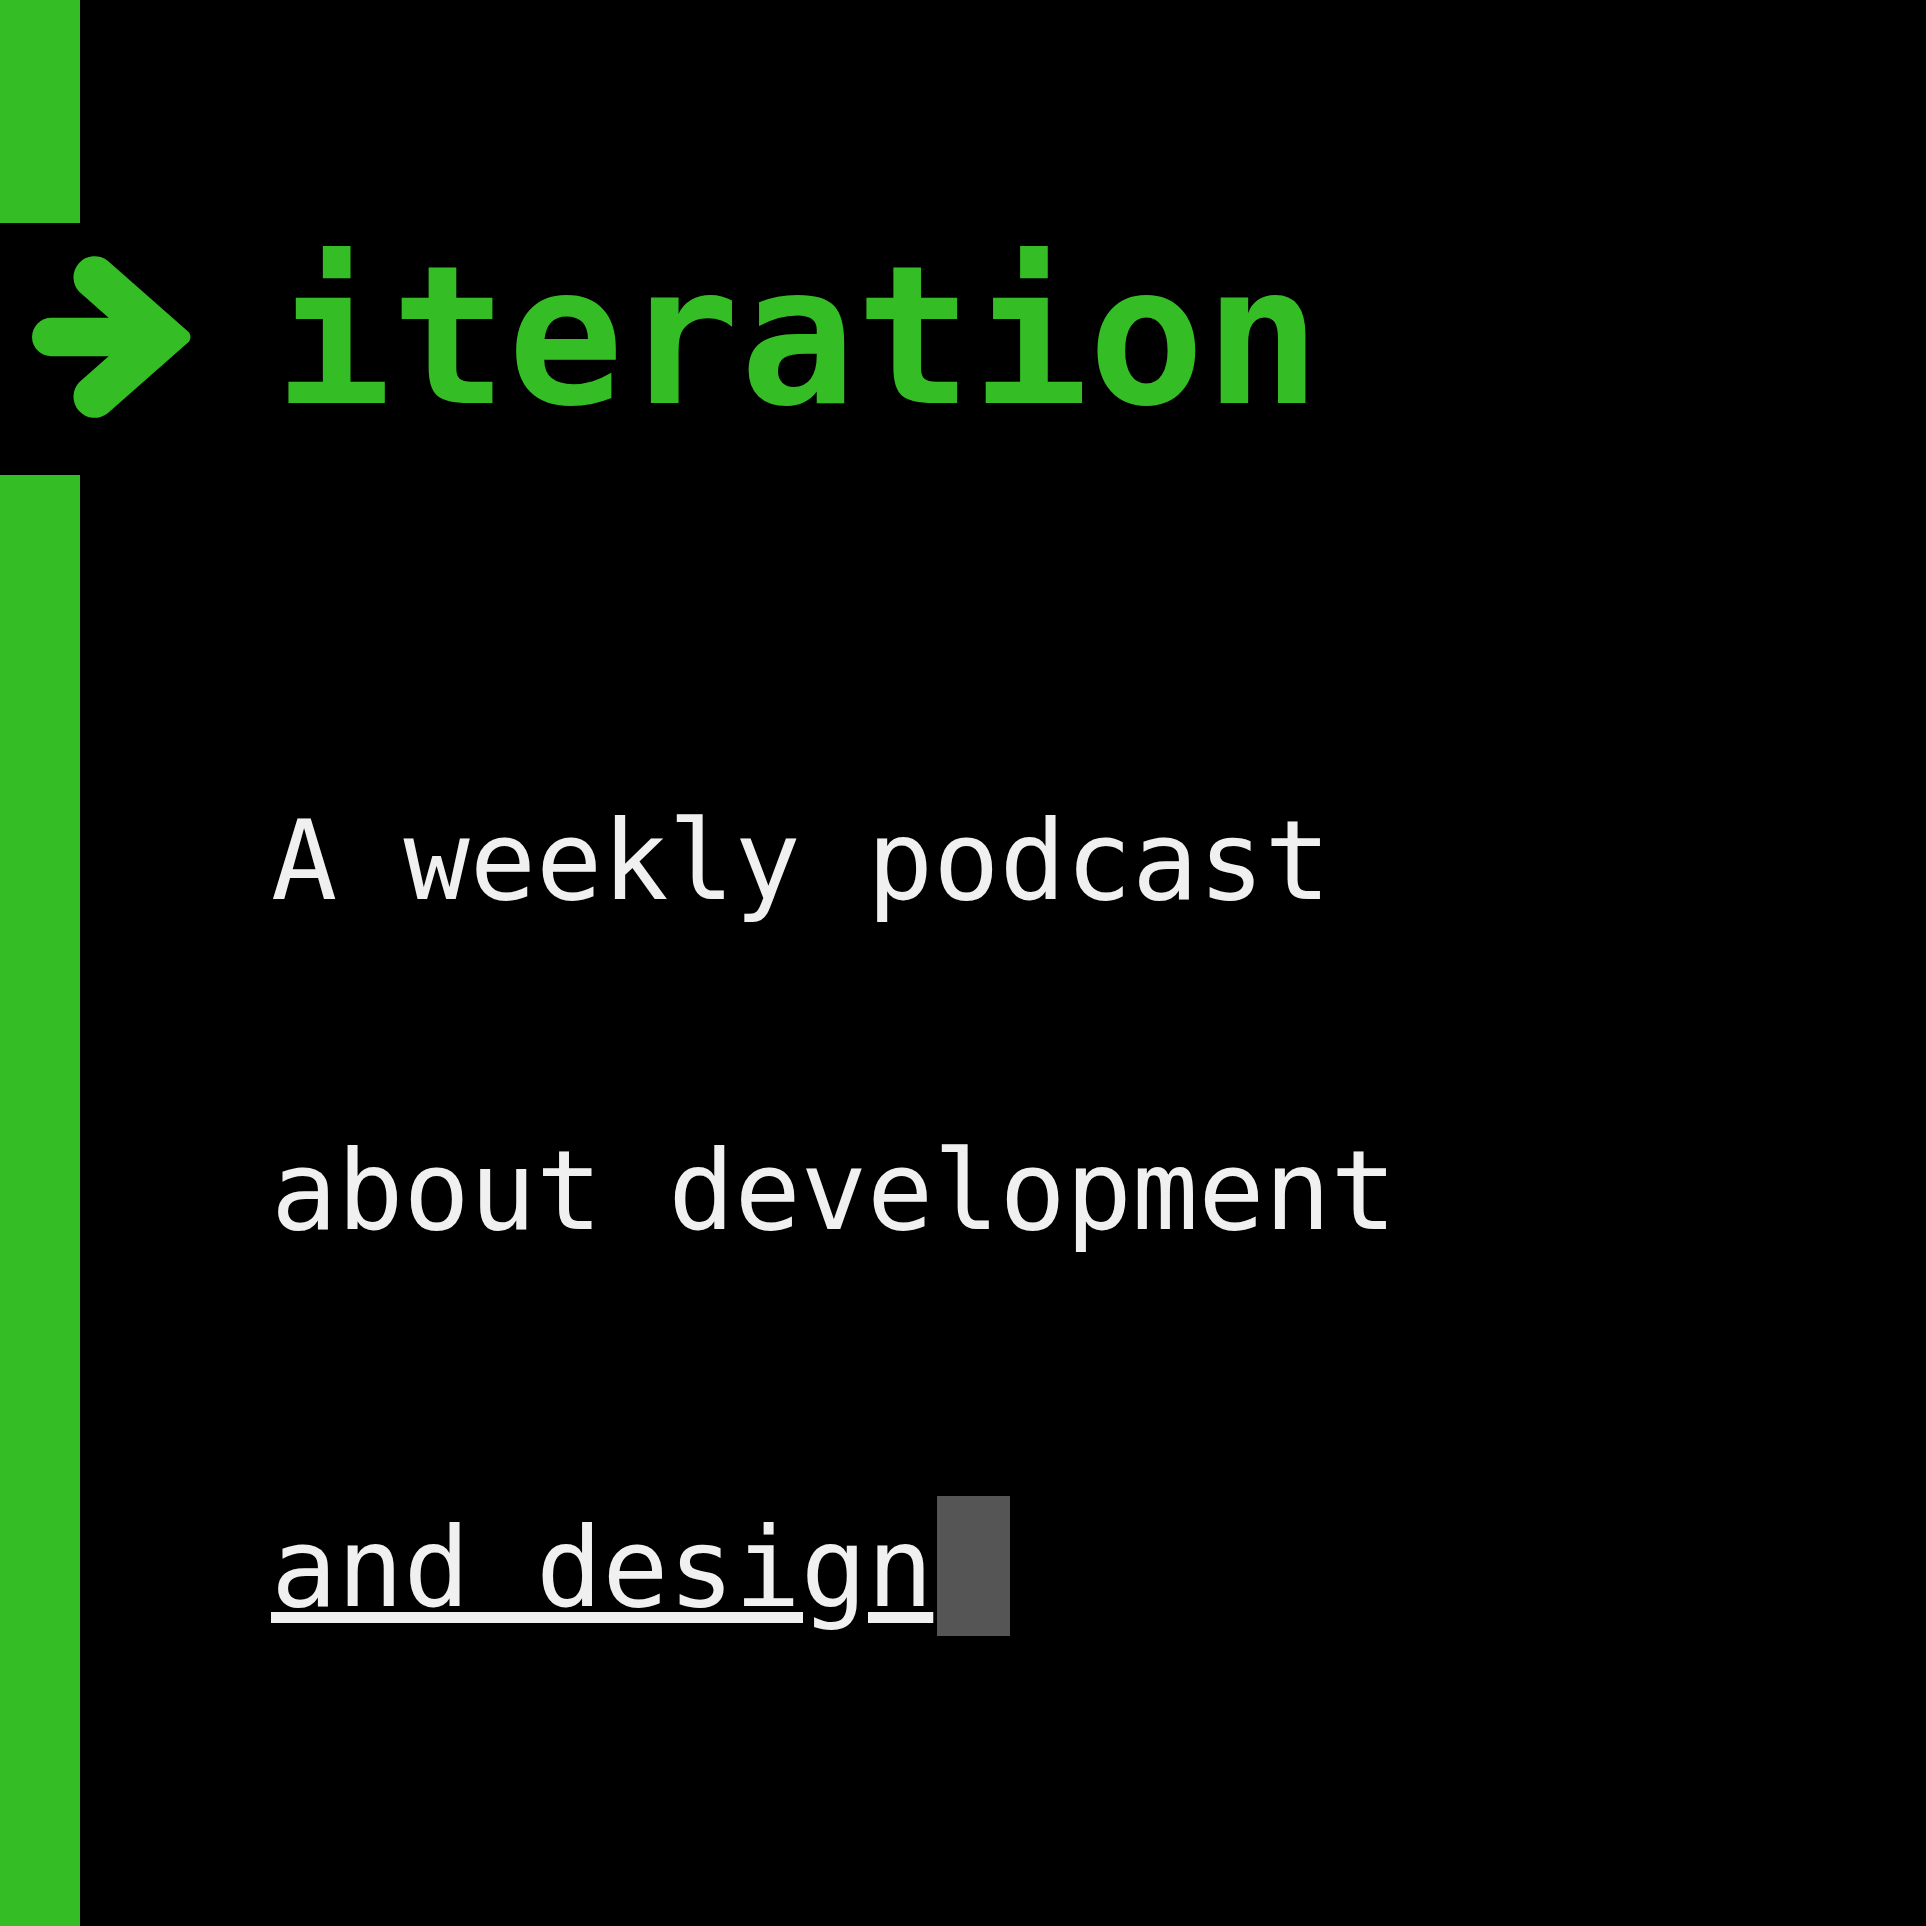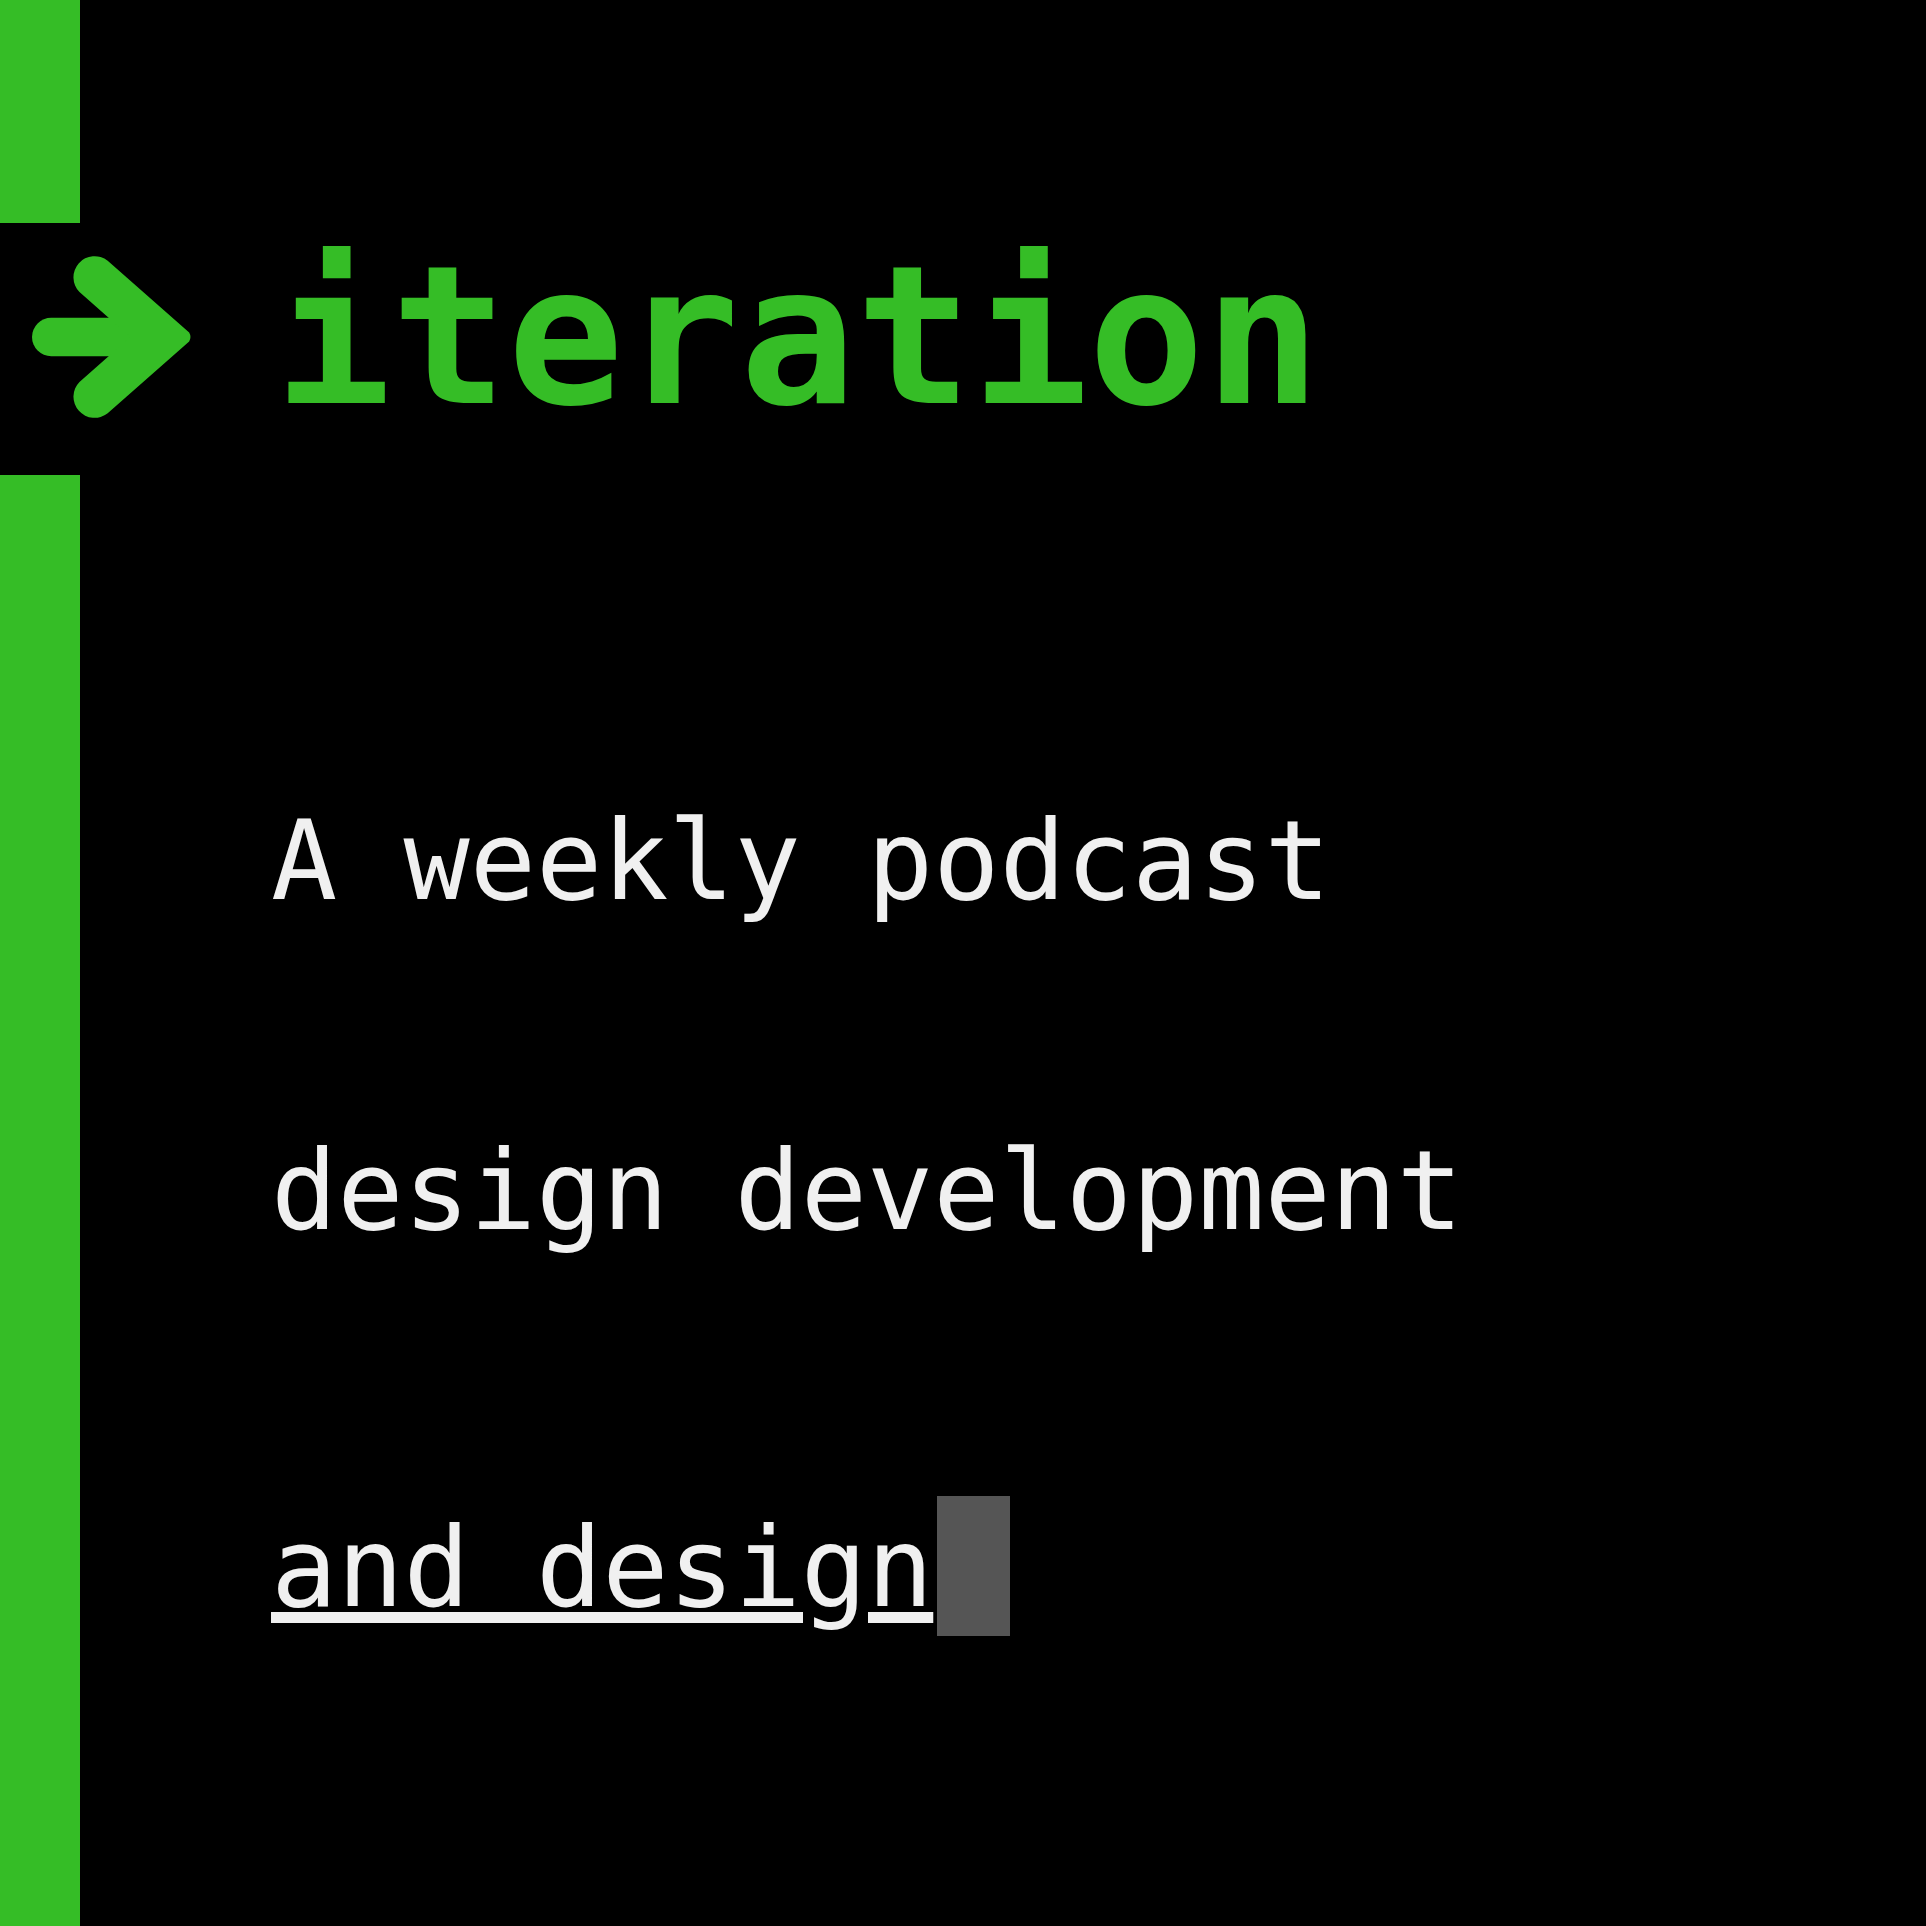--- a/index.html
+++ b/index.html
@@ -114,18 +114,18 @@
                  L 74 95
                  A 33 33 0 0 1 118 46 Z"></path>
       </g>
     </svg>
 
     <h1 class="wordmark">iteration</h1>
   </div>
 
   <div class="tagline">
     <span class="tagline-line">A weekly podcast</span>
-    <span class="tagline-line">design development</span>
+    <span class="tagline-line">about development</span>
     <span class="tagline-line with-cursor"><span>and design</span><span class="cursor-block"></span></span>
   </div>
 
 </div>
 
 
 </body></html>

